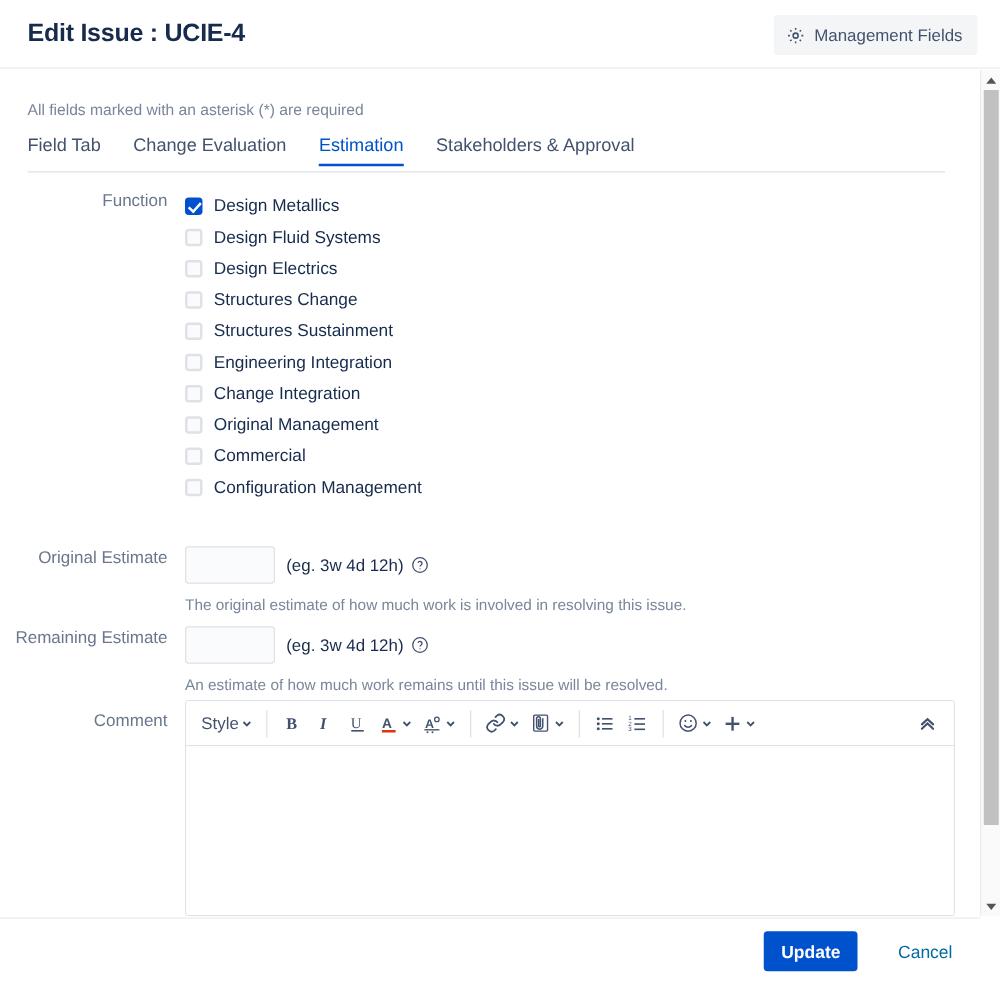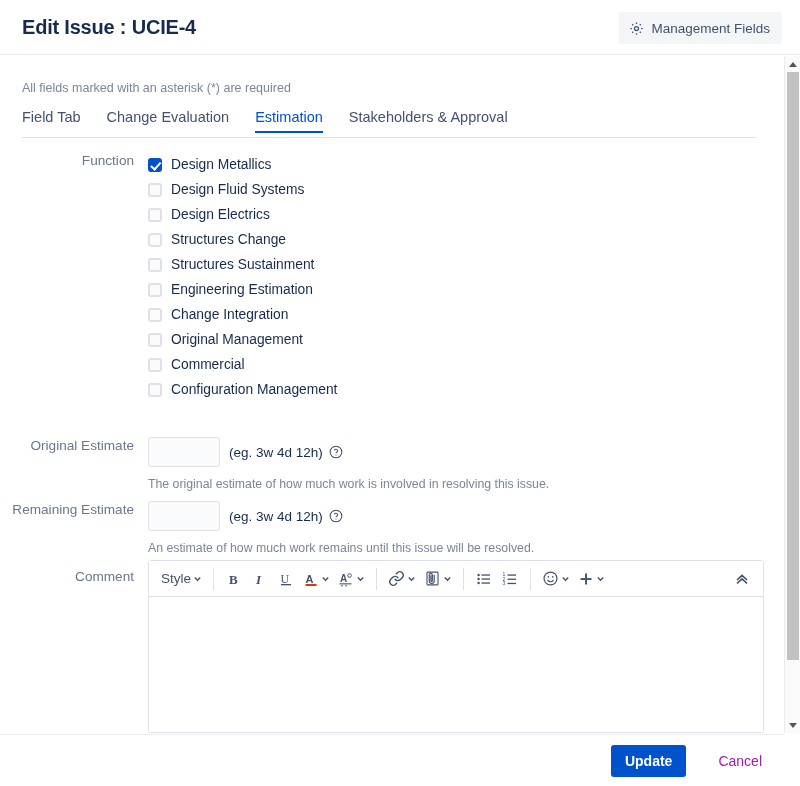--- a/index.html
+++ b/index.html
@@ -260,21 +260,21 @@
     height: 32px;
     padding: 0 14px;
     font-size: 14px;
     font-weight: bold;
     cursor: pointer;
     font-family: "Liberation Sans", sans-serif;
   }
   .btn-link {
     background: none;
     border: none;
-    color: #a21caf;
+    color: #0369a1;
     font-size: 14px;
     cursor: pointer;
     font-family: "Liberation Sans", sans-serif;
     padding: 0;
   }
 
   
   .scrollbar {
     position: absolute;
     right: 0; top: 56px;
@@ -359,21 +359,21 @@
           <span class="cb-label">Structures Change</span>
         </label>
 
         <label class="checkbox-item">
           <span class="cb"></span>
           <span class="cb-label">Structures Sustainment</span>
         </label>
 
         <label class="checkbox-item">
           <span class="cb"></span>
-          <span class="cb-label">Engineering Estimation</span>
+          <span class="cb-label">Engineering Integration</span>
         </label>
 
         <label class="checkbox-item">
           <span class="cb"></span>
           <span class="cb-label">Change Integration</span>
         </label>
 
         <label class="checkbox-item">
           <span class="cb"></span>
           <span class="cb-label">Original Management</span>

